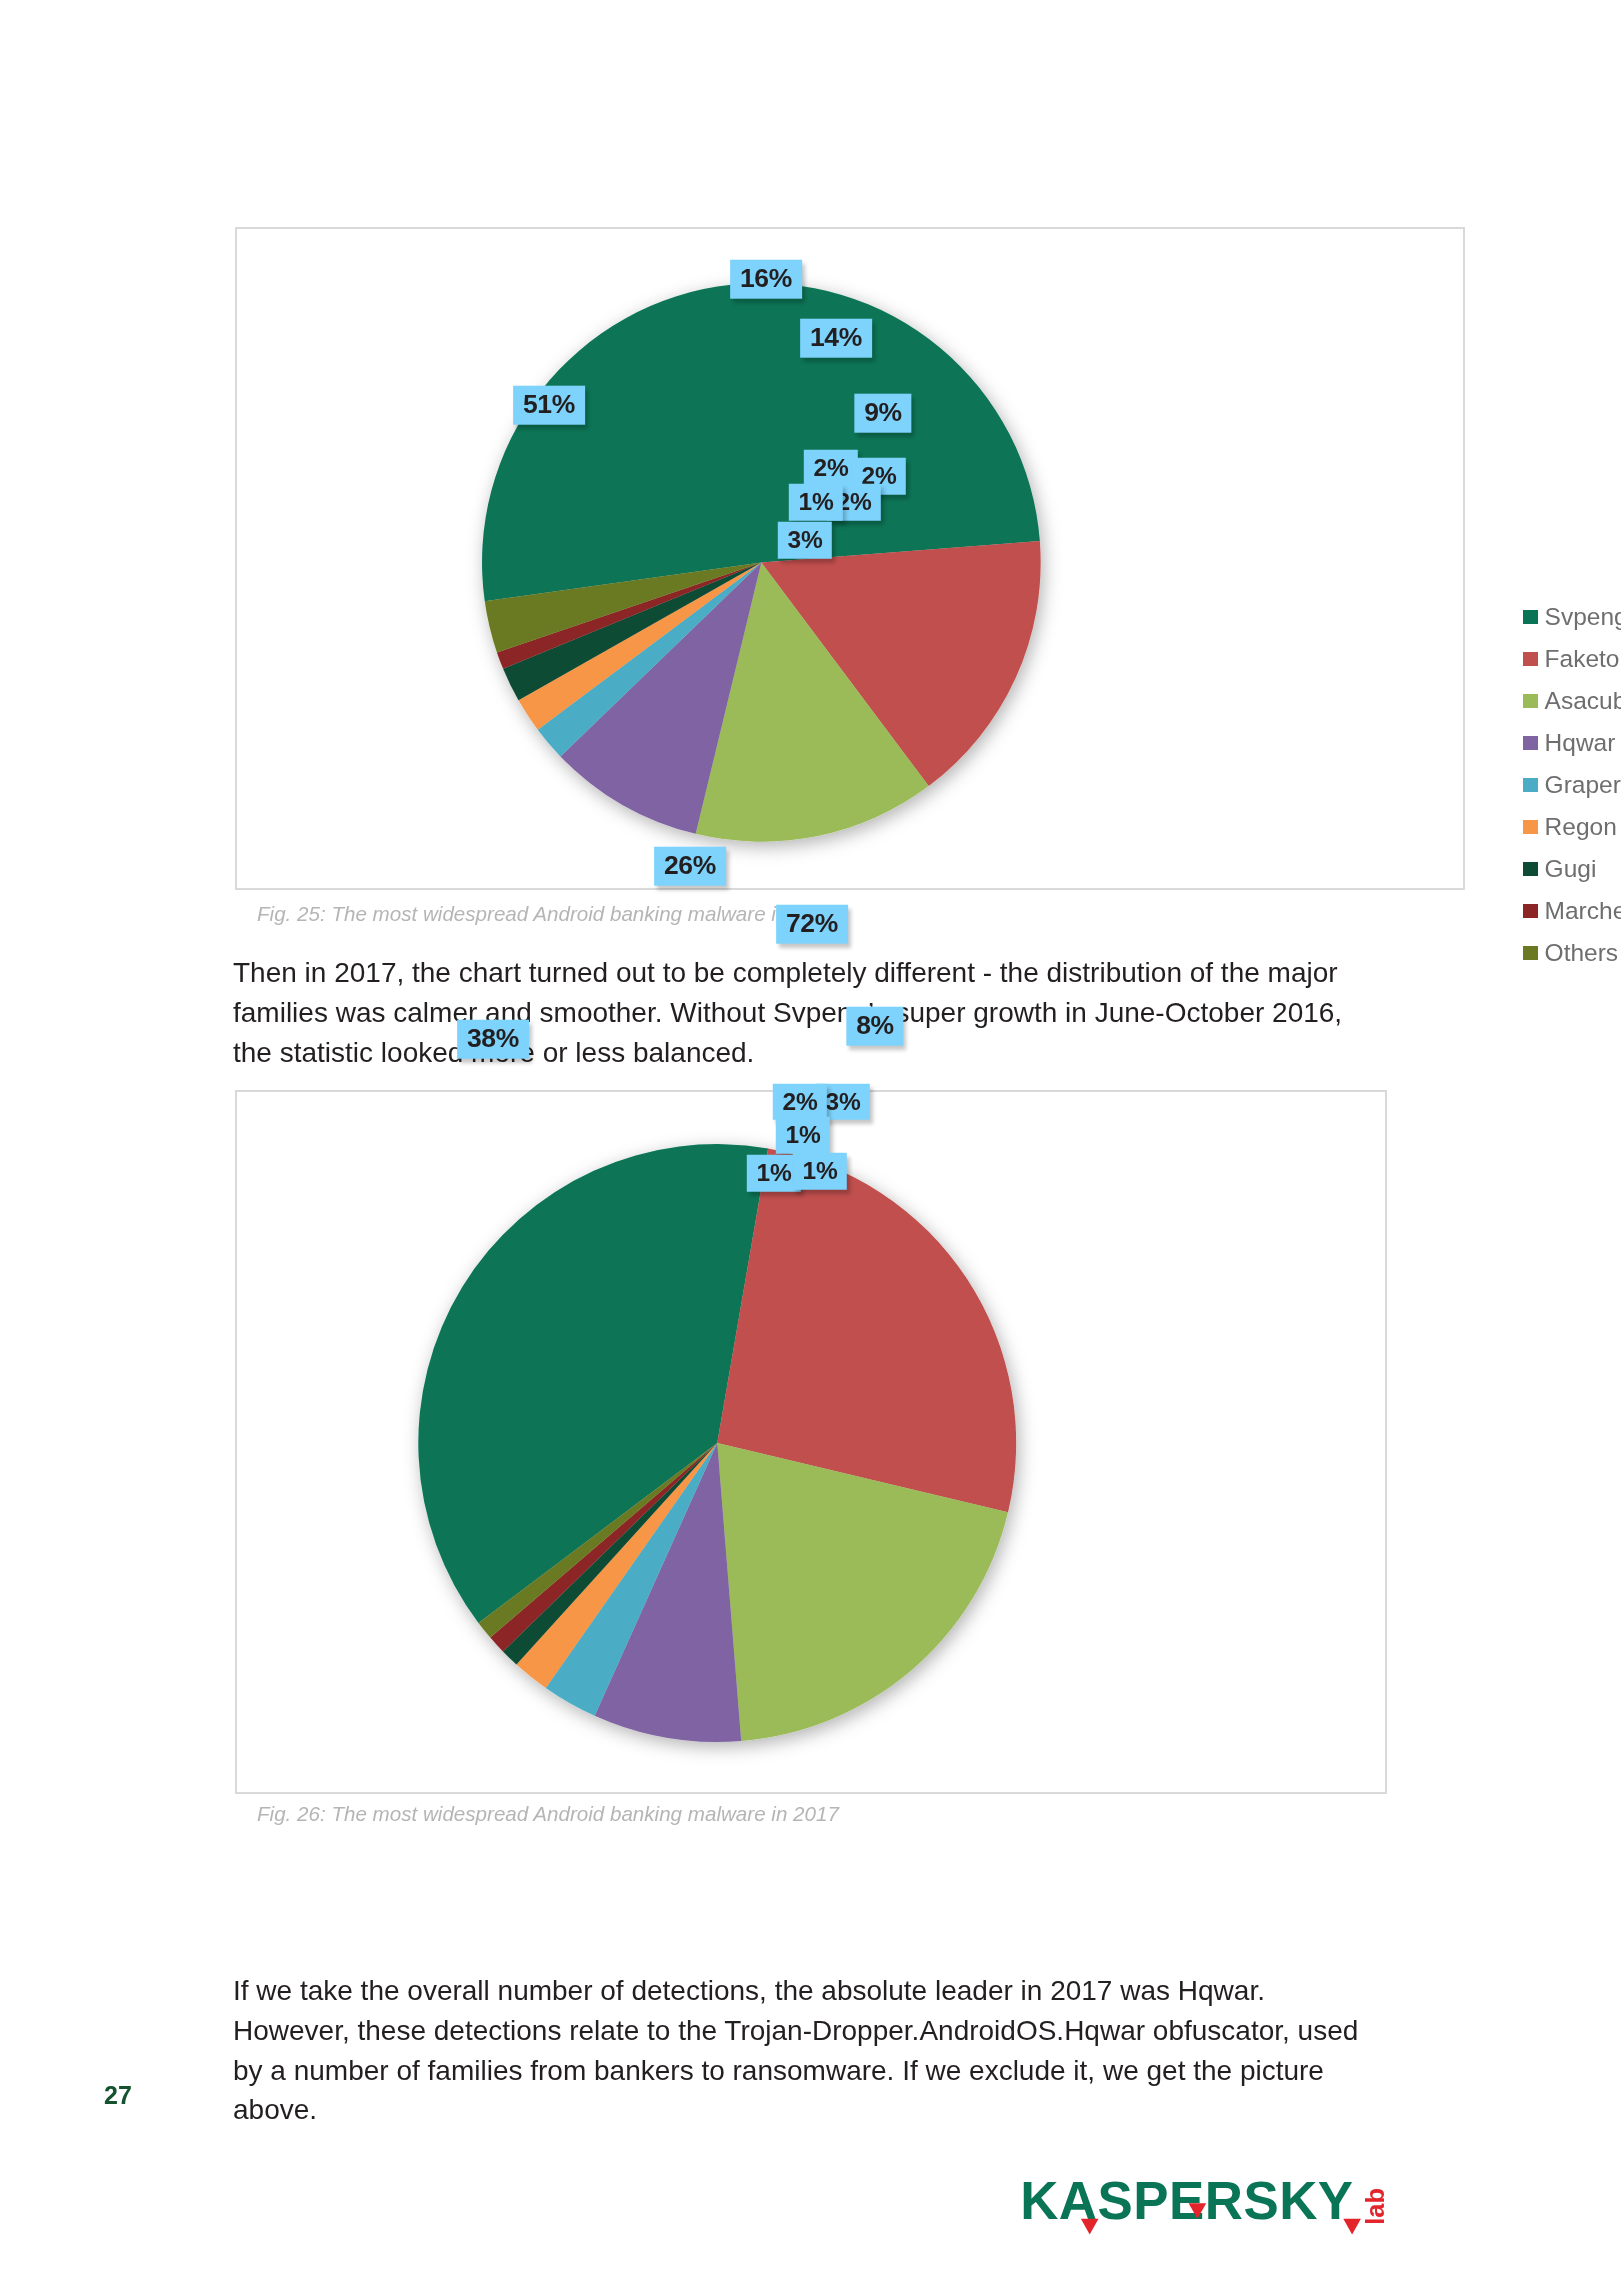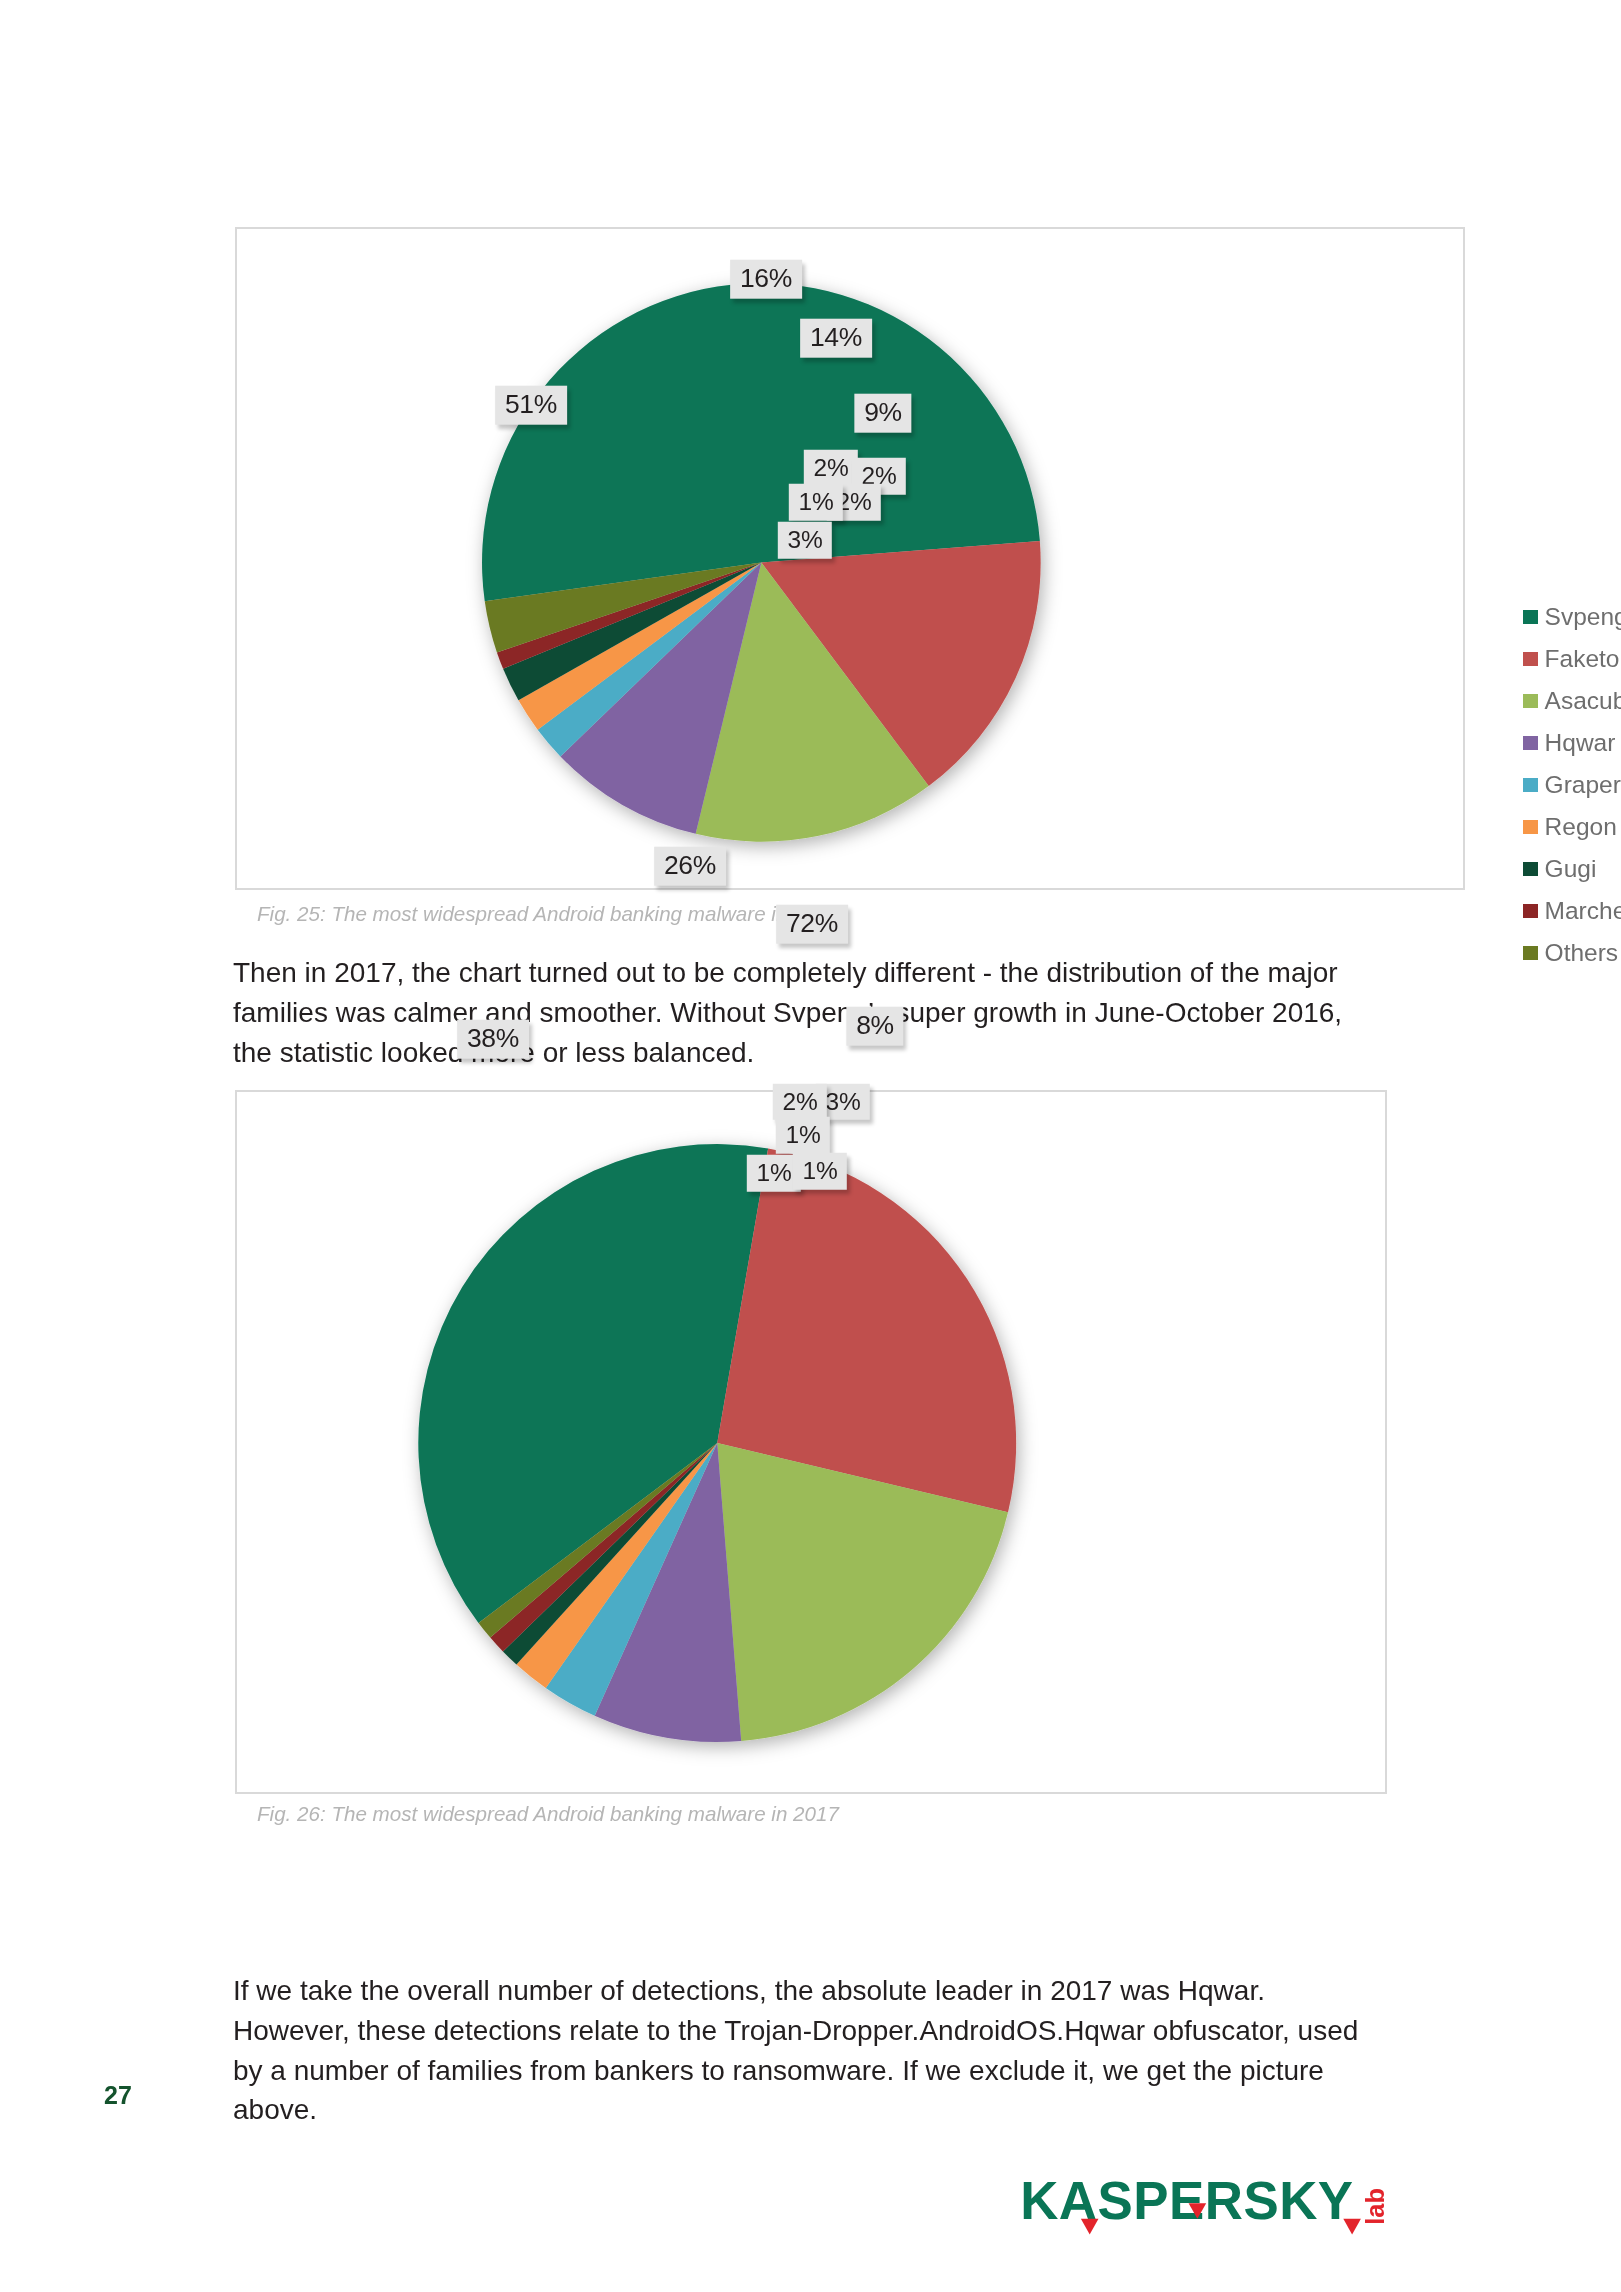--- a/index.html
+++ b/index.html
@@ -39,23 +39,23 @@
   .pie-svg {
     position: absolute;
     left: 0;
     top: 0;
     overflow: visible;
   }
 
   
   .pct-label {
     position: absolute;
-    background: #e5e5e5;
+    background: #7dd3fc;
     color: #231f20;
-    font-weight: normal;
+    font-weight: bold;
     padding: 4.9px 9.8px 5.9px 9.8px;
     box-shadow: 2.9px 3.9px 3.9px rgba(0,0,0,0.22);
     white-space: nowrap;
     transform: translate(-50%, -50%);
     line-height: 1.05;
     letter-spacing: -0.3px;
   }
   .pct-label.big  { font-size: 26.5px; }
   .pct-label.small{ font-size: 24.5px; }
 
@@ -142,21 +142,21 @@
             <path d="M 535 340 L 819.1600343846723 318.13507698385666 A 285 285 0 0 1 705.721725576942 568.208440720389 Z" fill="#c0504d"></path>
             <path d="M 535 340 L 705.721725576942 568.208440720389 A 285 285 0 0 1 467.9844977657619 617.0088851648857 Z" fill="#9bbb59"></path>
             <path d="M 535 340 L 467.9844977657619 617.0088851648857 A 285 285 0 0 1 329.9881569034844 537.9776355808142 Z" fill="#8064a2"></path>
             <path d="M 535 340 L 329.9881569034844 537.9776355808142 A 285 285 0 0 1 306.79155927961096 510.721725576942 Z" fill="#4bacc6"></path>
             <path d="M 535 340 L 306.79155927961096 510.721725576942 A 285 285 0 0 1 287.19394509101267 480.7734319765059 Z" fill="#f79646"></path>
             <path d="M 535 340 L 287.19394509101267 480.7734319765059 A 285 285 0 0 1 271.5043804204908 448.6050572598283 Z" fill="#0d4b35"></path>
             <path d="M 535 340 L 271.5043804204908 448.6050572598283 A 285 285 0 0 1 265.2049608670266 431.8457231406959 Z" fill="#8c2525"></path>
             <path d="M 535 340 L 265.2049608670266 431.8457231406959 A 285 285 0 0 1 252.7736004086525 379.66433377361886 Z" fill="#6b7a22"></path>
           </g>
         </svg>
-        <div class="pct-label big" style="left: 294px; top: 176px;">51%</div>
+        <div class="pct-label big" style="left: 312px; top: 176px;">51%</div>
         <div class="pct-label big" style="left: 529px; top: 50px;">16%</div>
         <div class="pct-label big" style="left: 599px; top: 109px;">14%</div>
         <div class="pct-label big" style="left: 646px; top: 184px;">9%</div>
         <div class="pct-label small" style="left: 594px; top: 239px;">2%</div>
         <div class="pct-label small" style="left: 642px; top: 247px;">2%</div>
         <div class="pct-label small" style="left: 617px; top: 273px;">2%</div>
         <div class="pct-label small" style="left: 579px; top: 273px;">1%</div>
         <div class="pct-label small" style="left: 568px; top: 311px;">3%</div>
       </div>
     <div class="legend" id="legend-1">

